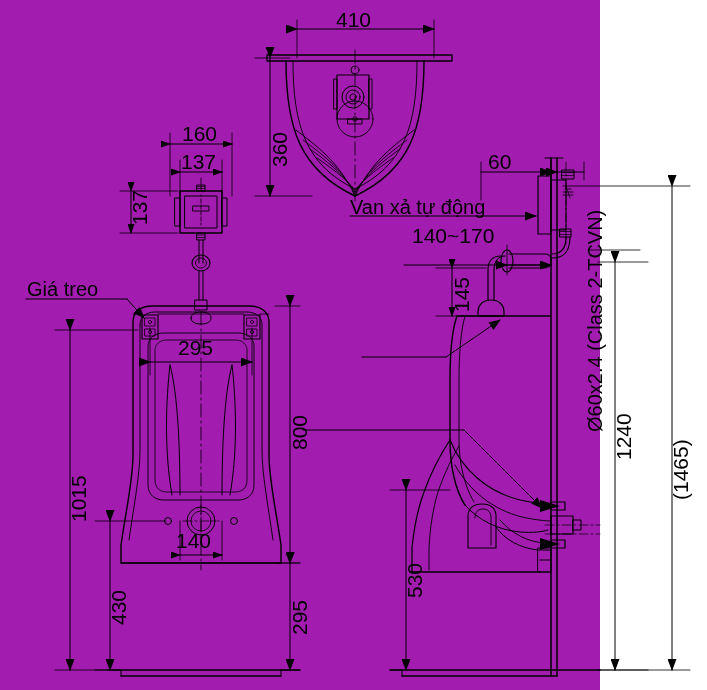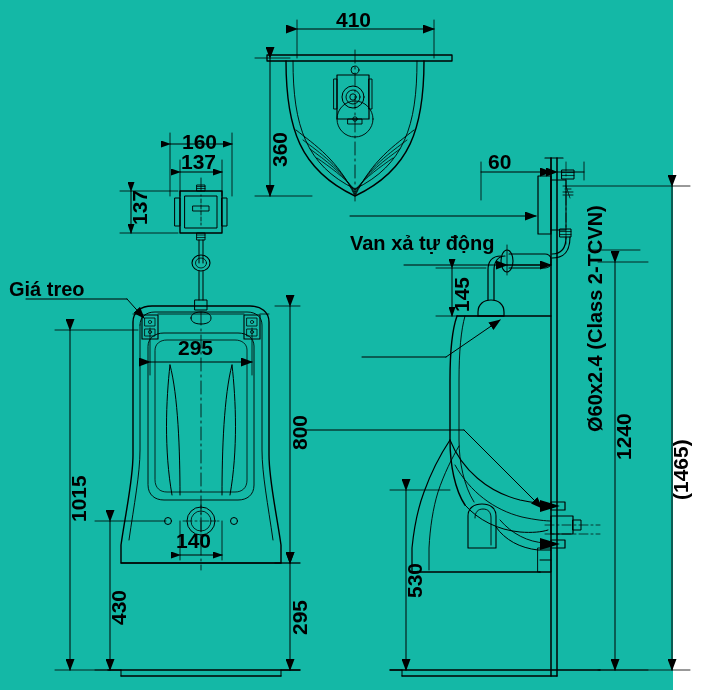--- a/index.html
+++ b/index.html
@@ -1,19 +1,19 @@
 <!DOCTYPE html>
 <html lang="vi"><head>
 <meta charset="utf-8">
 <title>Urinal Technical Drawing</title>
 <style>
   html,body{margin:0;padding:0;background:#ffffff;}
   body{width:707px;height:690px;overflow:hidden;
        font-family:"Liberation Sans","DejaVu Sans",sans-serif;}
-  #stage{position:relative;width:673px;height:690px;background:#14b8a6;font-weight:bold;}
+  #stage{position:relative;width:600px;height:690px;background:#a21caf;}
   #stage svg{position:absolute;left:0;top:0;}
   .lbl{position:absolute;color:#000;white-space:nowrap;}
   .dim{font-size:21px;letter-spacing:0px;}
   .note{font-size:20px;}
   .rot90{transform-origin:0 0;}
 </style>
 </head>
 <body>
 
 <div id="stage">
@@ -364,50 +364,51 @@
     <line x1="464" y1="430" x2="542" y2="508" marker-end="url(#ah)"></line>
   </g>
 
   </g>
 </svg>
 
 <div class="lbl dim" style="left:336px;top:8px;">410</div>
 
 <div class="lbl dim rot90" style="left:268px;top:167px;transform:rotate(-90deg);">360</div>
 
-<div class="lbl dim" style="left:182px;top:122px;margin-top:8px;">160</div>
+<div class="lbl dim" style="left:182px;top:122px;">160</div>
 
 <div class="lbl dim" style="left:181px;top:150px;">137</div>
 
 <div class="lbl dim rot90" style="left:128px;top:225px;transform:rotate(-90deg);">137</div>
 
 <div class="lbl dim" style="left:178px;top:336px;">295</div>
 
 <div class="lbl dim" style="left:176px;top:529px;">140</div>
 
 <div class="lbl dim rot90" style="left:288px;top:450px;transform:rotate(-90deg);">800</div>
 
 <div class="lbl dim rot90" style="left:288px;top:635px;transform:rotate(-90deg);">295</div>
 
 <div class="lbl dim rot90" style="left:67px;top:522px;transform:rotate(-90deg);">1015</div>
 
 <div class="lbl dim rot90" style="left:107px;top:625px;transform:rotate(-90deg);">430</div>
 
 <div class="lbl dim" style="left:488px;top:150px;">60</div>
 
+<div class="lbl dim" style="left:412px;top:224px;">140~170</div>
 
 <div class="lbl dim rot90" style="left:450px;top:312px;transform:rotate(-90deg);">145</div>
 
 <div class="lbl dim rot90" style="left:403px;top:598px;transform:rotate(-90deg);">530</div>
 
 <div class="lbl dim rot90" style="left:612px;top:460px;transform:rotate(-90deg);">1240</div>
 
 <div class="lbl dim rot90" style="left:669px;top:500px;transform:rotate(-90deg);">(1465)</div>
 
 <div class="lbl note rot90" style="left:584px;top:432px;transform:rotate(-90deg);">Ø60x2.4 (Class 2-TCVN)</div>
 
-<div class="lbl note" style="left:350px;top:196px;margin-top:36px;">Van xả tự động</div>
-
-<div class="lbl note" style="left:9px;top:278px;">Giá treo</div>
+<div class="lbl note" style="left:350px;top:196px;">Van xả tự động</div>
+
+<div class="lbl note" style="left:27px;top:278px;">Giá treo</div>
 
 
 
 </div>
 
 </body></html>

